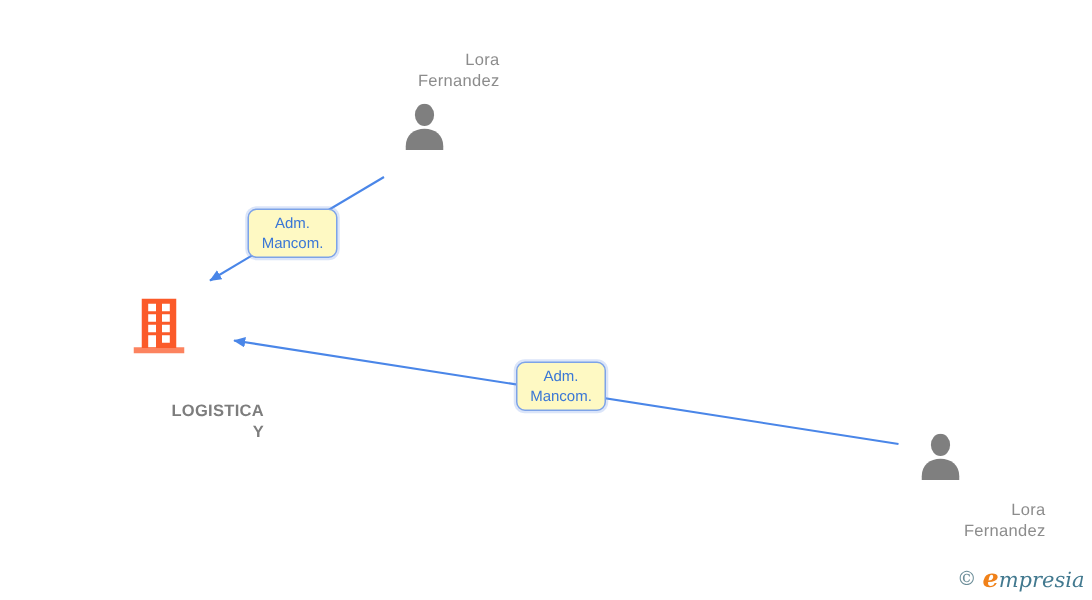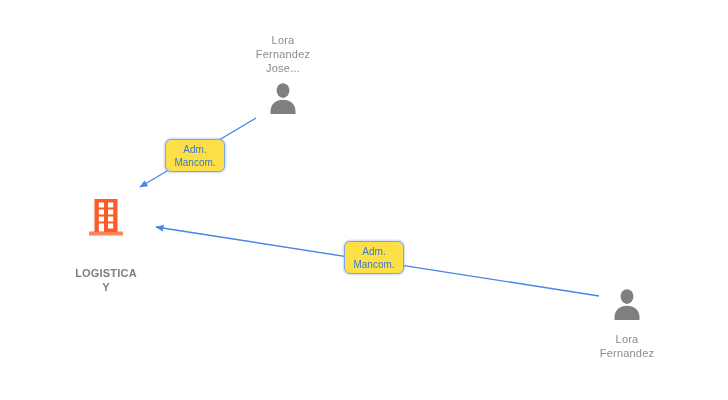--- a/index.html
+++ b/index.html
@@ -19,21 +19,21 @@
   }
   .edges-layer {
     position: absolute;
     left: 0; top: 0;
     width: 728px; height: 400px;
     z-index: 1;
   }
   .node {
     position: absolute;
     z-index: 2;
-    text-align: center;
+    text-align: right;
   }
   .node-name {
     font-size: 11px;
     line-height: 14px;
     color: #8c8c8c;
     letter-spacing: 0.2px;
   }
   .node-name.company-name {
     font-weight: bold;
     color: #7d7d7d;
@@ -47,21 +47,21 @@
     width: 34px;
     margin: 0 auto;
   }
   .company-name { margin-top: 3px; }
   .edge-label {
     position: absolute;
     z-index: 3;
     box-sizing: border-box;
     width: 60px;
     height: 33px;
-    background: #fde047;
+    background: #fef9c3;
     border: 1.5px solid #7da3e8;
     border-radius: 6px;
     box-shadow: 0 0 0 1.5px rgba(125,163,232,0.28);
     color: #3a77d6;
     font-size: 10px;
     line-height: 13px;
     text-align: center;
     padding: 3px 2px 0 2px;
   }
   .edge-label-1 { left: 165px; top: 139px; }
@@ -109,21 +109,20 @@
       </marker>
     </defs>
     <line x1="256" y1="118" x2="140" y2="187" stroke="#4a86e8" stroke-width="1.4" marker-end="url(#arrowhead)"></line>
     <line x1="599" y1="296" x2="156" y2="227" stroke="#4a86e8" stroke-width="1.4" marker-end="url(#arrowhead)"></line>
   </svg>
 
   <div class="node node-person-jose">
     <div class="node-name">
       <div>Lora</div>
       <div>Fernandez</div>
-      <div>Jose...</div>
     </div>
     <div class="person-icon-wrap">
       <svg width="30" height="31" viewBox="0 0 30 31" xmlns="http://www.w3.org/2000/svg">
         <ellipse cx="15" cy="7.6" rx="6.4" ry="7.4" fill="#7f7f7f"></ellipse>
         <path d="M2.5,31 L2.5,28.5 C2.5,21 8,16.8 15,16.8 C22,16.8 27.5,21 27.5,28.5 L27.5,31 Z" fill="#7f7f7f"></path>
       </svg>
     </div>
   </div>
 
   <div class="edge-label edge-label-1">Adm. Mancom.</div>
@@ -157,14 +156,17 @@
         <ellipse cx="15" cy="7.6" rx="6.4" ry="7.4" fill="#7f7f7f"></ellipse>
         <path d="M2.5,31 L2.5,28.5 C2.5,21 8,16.8 15,16.8 C22,16.8 27.5,21 27.5,28.5 L27.5,31 Z" fill="#7f7f7f"></path>
       </svg>
     </div>
     <div class="node-name" style="margin-top:8px;">
       <div>Lora</div>
       <div>Fernandez</div>
     </div>
   </div>
 
+  <div class="brand">
+    <span class="copyright">©</span><span class="brand-initial">e</span><span class="brand-rest">mpresia</span>
+  </div>
 
 </div>
 
 </body></html>

